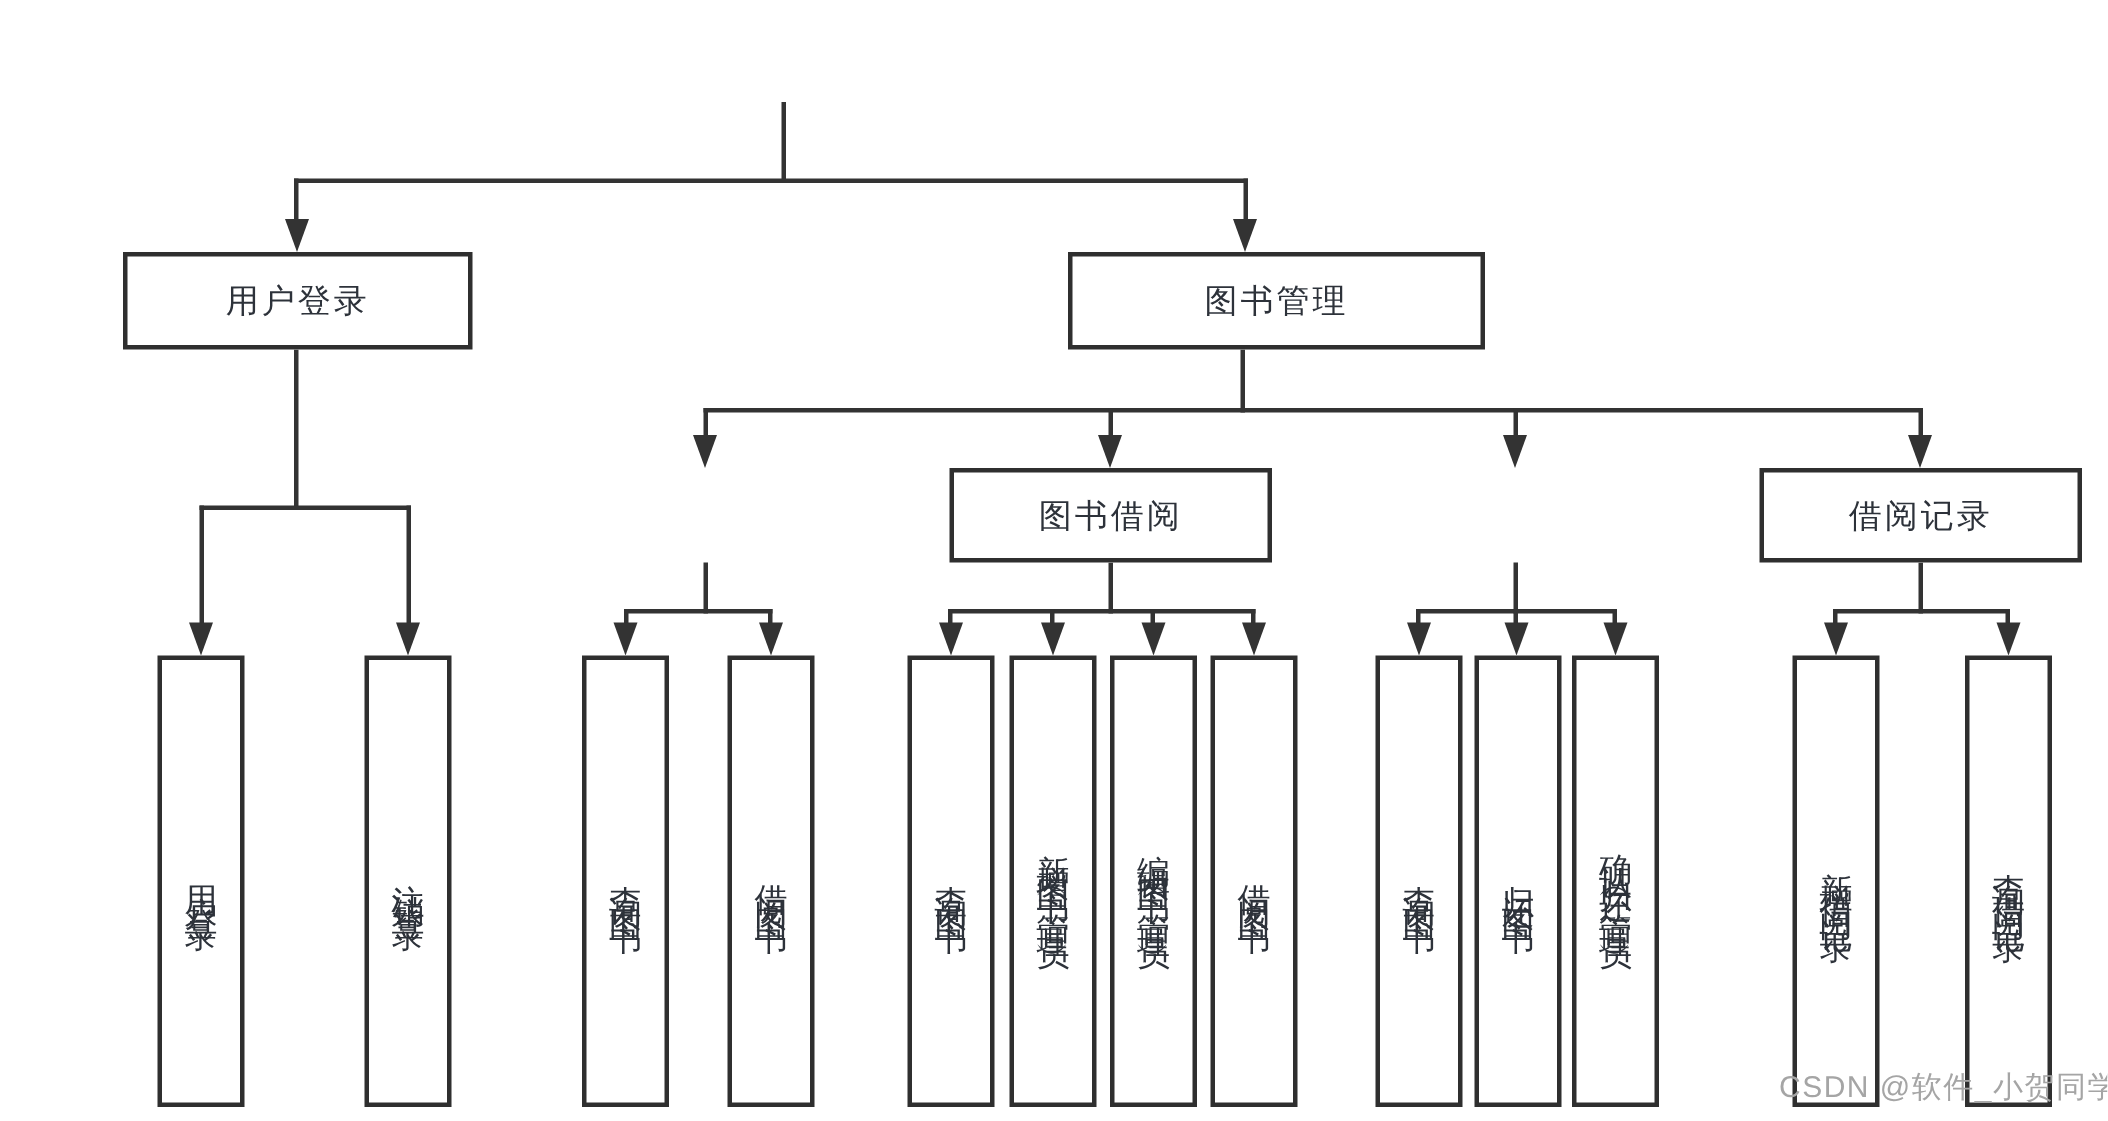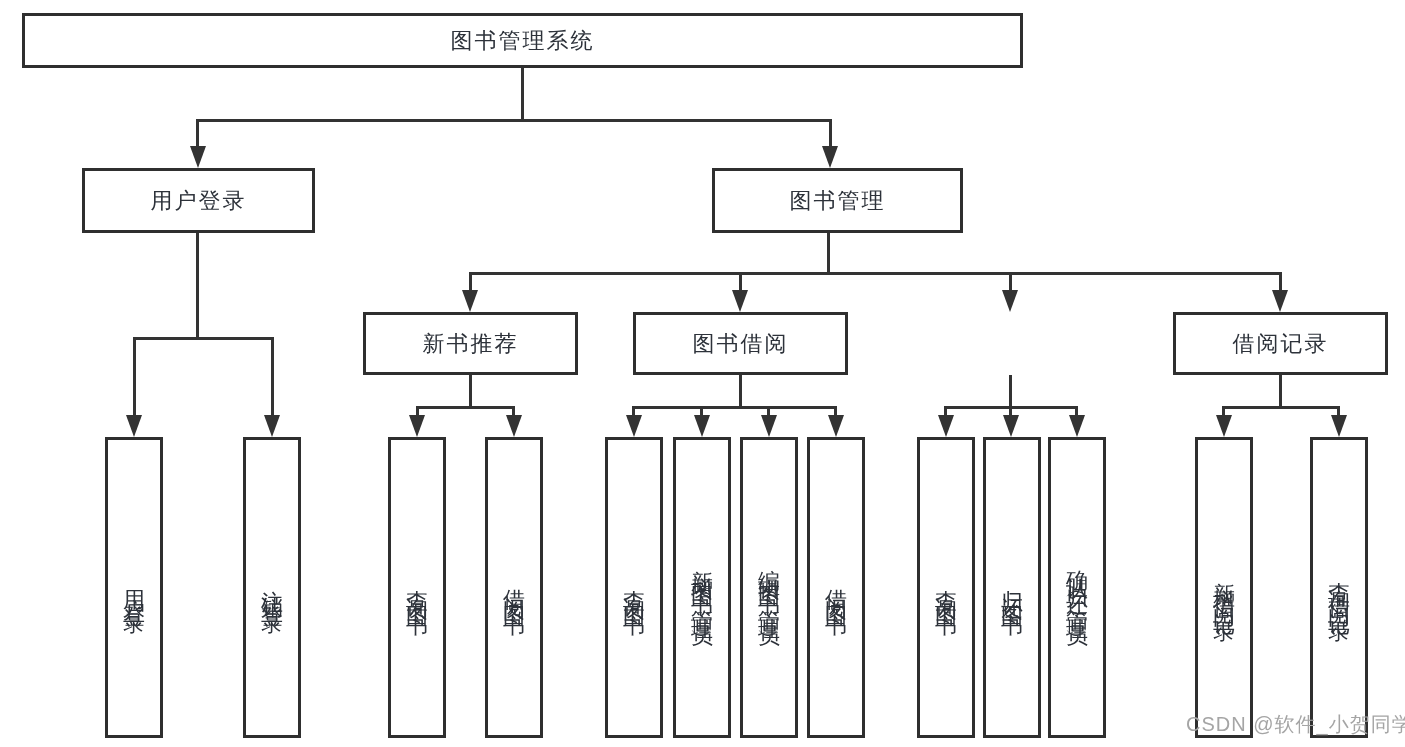--- a/index.html
+++ b/index.html
@@ -79,34 +79,28 @@
       <div class="arrow" style="left: 694px; top: 415px;"></div>
       <div class="arrow" style="left: 761px; top: 415px;"></div>
       <div class="arrow" style="left: 828px; top: 415px;"></div>
       <div class="arrow" style="left: 938px; top: 415px;"></div>
       <div class="arrow" style="left: 1003px; top: 415px;"></div>
       <div class="arrow" style="left: 1069px; top: 415px;"></div>
       <div class="arrow" style="left: 1216px; top: 415px;"></div>
       <div class="arrow" style="left: 1331px; top: 415px;"></div>
     </div>
 
-  <div class="node node-h" style="left:22px;top:13px;width:1001px;height:55px;">
-    <span>图书管理系统</span>
-  </div>
 
   <div class="node node-h" style="left:82px;top:168px;width:233px;height:65px;">
     <span>用户登录</span>
   </div>
-  <div class="node node-h" style="left:712px;top:168px;width:251px;height:65px;">
+  <div class="node node-h" style="left:712px;top:168px;width:278px;height:65px;">
     <span>图书管理</span>
   </div>
 
-  <div class="node node-h" style="left:363px;top:312px;width:215px;height:63px;">
-    <span>新书推荐</span>
-  </div>
   <div class="node node-h" style="left:633px;top:312px;width:215px;height:63px;">
     <span>图书借阅</span>
   </div>
   <div class="node node-h" style="left:1173px;top:312px;width:215px;height:63px;">
     <span>借阅记录</span>
   </div>
 
   <div class="node node-v" style="left:105px;">
     <span class="vtext">用户登录</span>
   </div>

